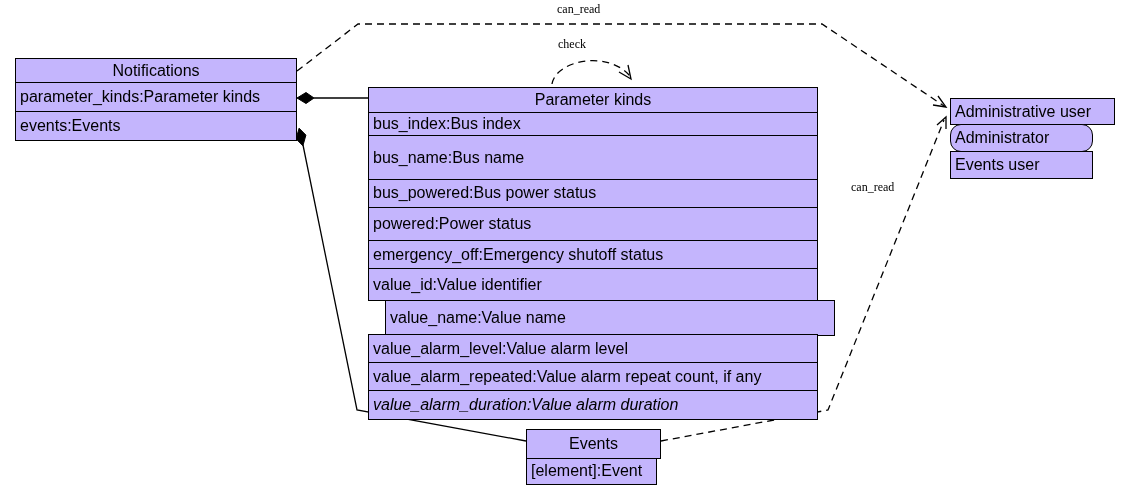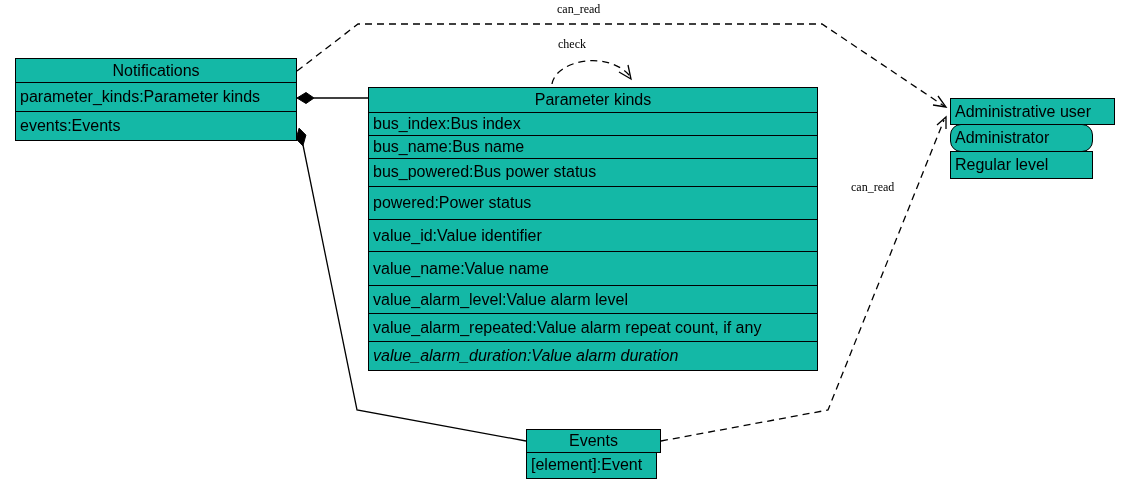--- a/index.html
+++ b/index.html
@@ -12,21 +12,21 @@
   }
   .edges-layer { position:absolute; left:0; top:0; width:1131px; height:496px; }
   .edges-layer path { fill:none; stroke:#000000; stroke-width:1.3; }
   .edges-layer path.dashed { stroke-dasharray:7,5; }
   .edges-layer path.vee { stroke-dasharray:none; stroke-linejoin:miter; }
   .edges-layer polygon { fill:#000000; stroke:#000000; }
   .node { position:absolute; }
   .cell {
     box-sizing:border-box;
     border:1.5px solid #000000;
-    background:#14b8a6;
+    background:#c4b5fd;
     color:#000000;
     font-size:16px;
     display:flex;
     align-items:center;
     padding:0 4px;
     white-space:nowrap;
     overflow:hidden;
   }
   .cell.rowcell { margin-top:-1.5px; justify-content:flex-start; }
   .cell.hdr { justify-content:center; }
@@ -64,38 +64,39 @@
 
   <div class="node" style="left:15px; top:58px;">
     <div class="cell hdr" style="width:282px; height:25px;">Notifications</div>
     <div class="cell rowcell" style="width:282px; height:30.5px;">parameter_kinds:Parameter kinds</div>
     <div class="cell rowcell" style="width:282px; height:30.5px;">events:Events</div>
   </div>
 
   <div class="node" style="left:368px; top:87px;">
     <div class="cell hdr" style="width:450px; height:26px;">Parameter kinds</div>
     <div class="cell rowcell" style="width:450px; height:25px;">bus_index:Bus index</div>
-    <div class="cell rowcell" style="width:450px; height:24px;">bus_name:Bus name</div>
+    <div class="cell rowcell" style="width:450px; height:45px;">bus_name:Bus name</div>
     <div class="cell rowcell" style="width:450px; height:29.5px;">bus_powered:Bus power status</div>
     <div class="cell rowcell" style="width:450px; height:35px;">powered:Power status</div>
+    <div class="cell rowcell" style="width:450px; height:29.5px;">emergency_off:Emergency shutoff status</div>
     <div class="cell rowcell" style="width:450px; height:33px;">value_id:Value identifier</div>
-    <div class="cell rowcell" style="width:450px; height:36px;">value_name:Value name</div>
+    <div class="cell rowcell" style="width:450px; height:36px;margin-left:17px;">value_name:Value name</div>
     <div class="cell rowcell" style="width:450px; height:29.5px;">value_alarm_level:Value alarm level</div>
     <div class="cell rowcell" style="width:450px; height:29.5px;">value_alarm_repeated:Value alarm repeat count, if any</div>
     <div class="cell rowcell" style="width:450px; height:29.5px;font-style:italic;">value_alarm_duration:Value alarm duration</div>
   </div>
 
   <div class="node" style="left:950px; top:98px;">
     <div class="cell hdr" style="width:165px; height:27px; justify-content:flex-start;">Administrative user</div>
     <div class="cell rowcell" style="width:143px; height:28.5px;border-radius:11px;">Administrator</div>
-    <div class="cell rowcell" style="width:143px; height:28.5px;">Regular level</div>
+    <div class="cell rowcell" style="width:143px; height:28.5px;">Events user</div>
   </div>
 
   <div class="node" style="left:526px; top:429px;">
-    <div class="cell hdr" style="width:135px; height:24px;">Events</div>
+    <div class="cell hdr" style="width:135px; height:30px;">Events</div>
     <div class="cell rowcell" style="width:131px; height:27.5px;">[element]:Event</div>
   </div>
 
   <div class="edge-label" style="left:557px; top:3px;">can_read</div>
   <div class="edge-label" style="left:558px; top:38px;">check</div>
   <div class="edge-label" style="left:851px; top:181px;">can_read</div>
 
 </div>
 
 </body></html>

